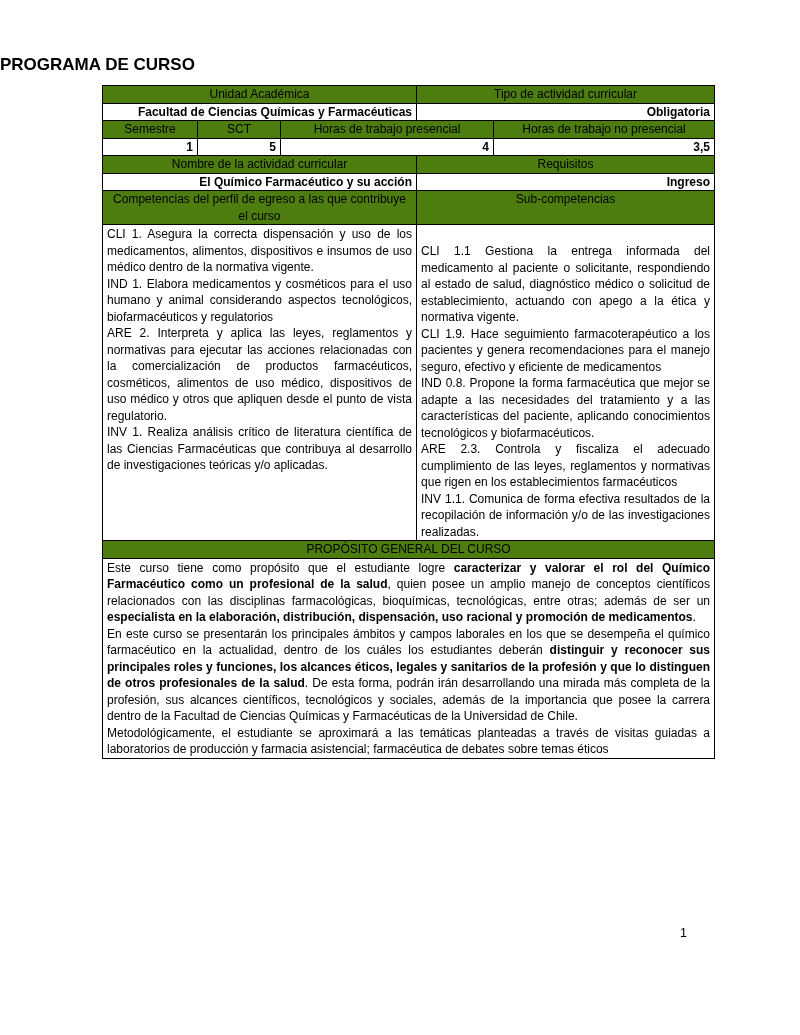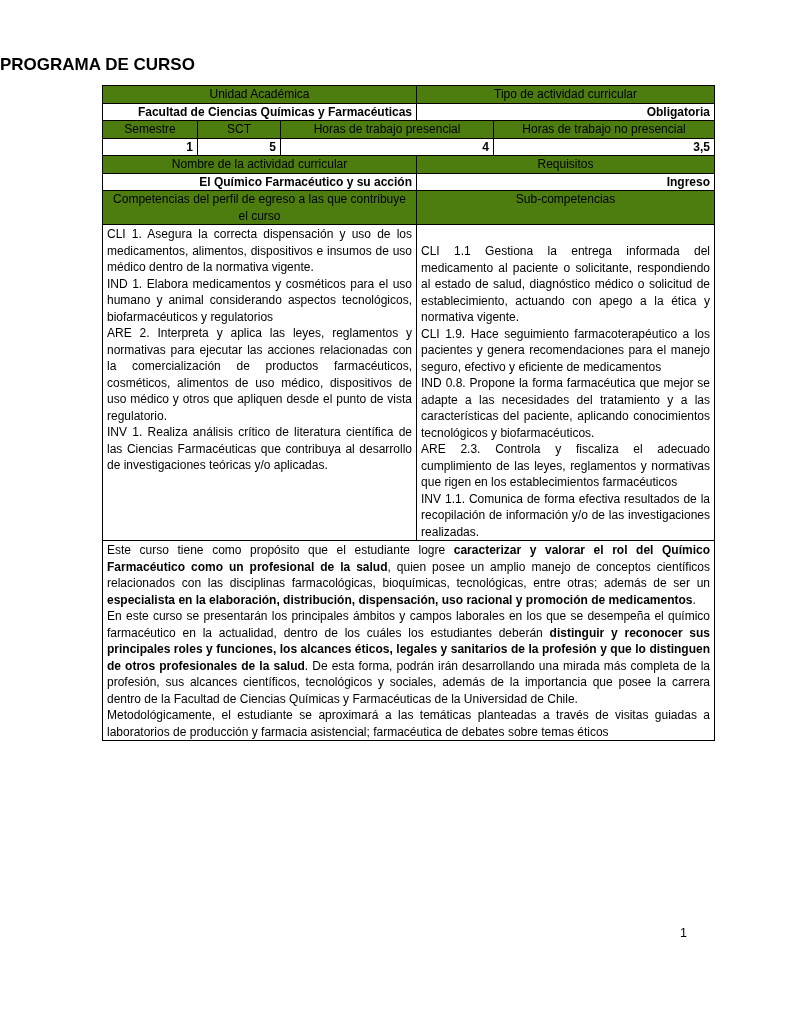--- a/index.html
+++ b/index.html
@@ -87,20 +87,23 @@
     </td>
     <td colspan="2" class="comp comp-right just">
       <p>CLI 1.1 Gestiona la entrega informada del medicamento al paciente o solicitante, respondiendo al estado de salud,  diagnóstico médico o solicitud de establecimiento, actuando con apego a la ética y normativa vigente.</p>
       <p>CLI 1.9. Hace seguimiento farmacoterapéutico a los pacientes y genera recomendaciones para el manejo seguro, efectivo y eficiente de medicamentos</p>
       <p>IND 0.8. Propone la forma farmacéutica que mejor se adapte a las necesidades del tratamiento y a las características del paciente, aplicando conocimientos tecnológicos y biofarmacéuticos.</p>
       <p>ARE 2.3. Controla y fiscaliza el adecuado cumplimiento de las leyes, reglamentos y normativas que rigen en los establecimientos farmacéuticos</p>
       <p class="center-block">INV 1.1. Comunica de forma efectiva resultados de la recopilación de información y/o de las investigaciones realizadas.</p>
     </td>
   </tr>
   <tr>
+    <td colspan="5" class="hdr">PROPÓSITO GENERAL DEL CURSO</td>
+  </tr>
+  <tr>
     <td colspan="5" class="purpose">
       <p><span>Este curso tiene como propósito que el estudiante logre </span><b>caracterizar y valorar el rol del Químico Farmacéutico como un profesional de la salud</b><span>, quien posee un amplio manejo de conceptos científicos relacionados con las disciplinas farmacológicas, bioquímicas, tecnológicas, entre otras; además de ser un </span><b>especialista en la elaboración, distribución, dispensación, uso racional y promoción de medicamentos</b><span>.</span></p>
       <p><span>En este curso se presentarán los principales ámbitos y campos laborales en los que se desempeña el químico farmacéutico en la actualidad, dentro de los cuáles los estudiantes deberán </span><b>distinguir y reconocer sus principales roles y funciones, los alcances éticos, legales y sanitarios de la profesión y que lo distinguen de otros profesionales de la salud</b><span>. De esta forma, podrán irán desarrollando una mirada más completa de la profesión, sus alcances científicos, tecnológicos y sociales, además de la importancia que posee la carrera dentro de la Facultad de Ciencias Químicas y Farmacéuticas de la Universidad de Chile.</span></p>
       <p>Metodológicamente, el estudiante se aproximará a las temáticas planteadas a través de visitas guiadas a  laboratorios de producción y farmacia asistencial; farmacéutica de debates sobre temas éticos</p>
     </td>
   </tr>
 </tbody>
   </table>
 
 <div class="page-number">1</div>

